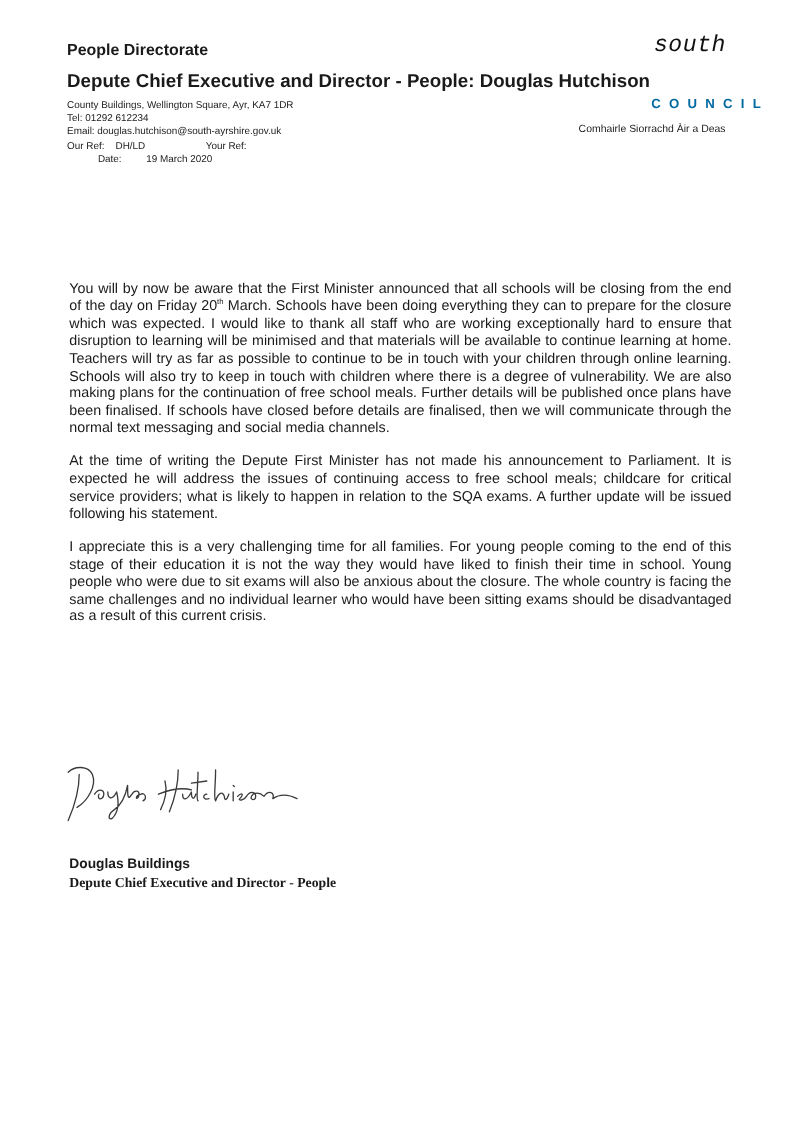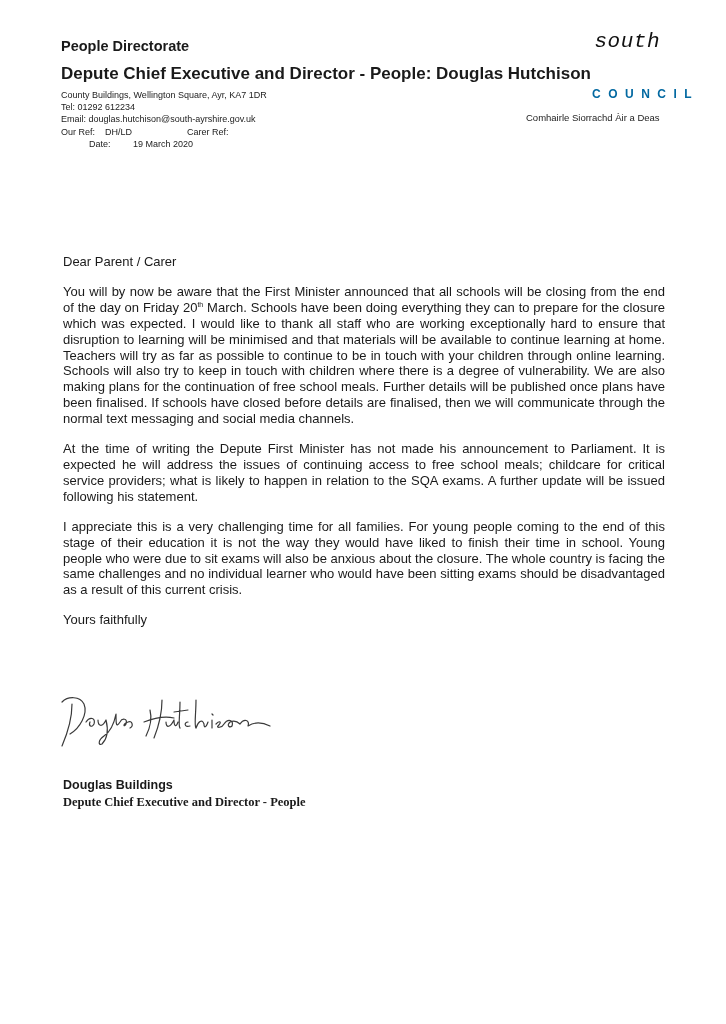--- a/index.html
+++ b/index.html
@@ -149,39 +149,37 @@
 <div class="page">
 
   <div class="dept-title">People Directorate</div>
   <div class="dept-subtitle">Depute Chief Executive and Director - People: Douglas Hutchison</div>
 
   <div class="contact-block">
     <div class="row">County Buildings, Wellington Square, Ayr, KA7 1DR</div>
     <div class="row">Tel: 01292 612234</div>
     <div class="row">Email: douglas.hutchison@south-ayrshire.gov.uk</div>
     <div class="row ref-row">
-      <span class="ref-label">Our Ref:</span><span class="ref-val">DH/LD</span><span>Carer Ref:</span><span></span>
+      <span class="ref-label">Our Ref:</span><span class="ref-val">DH/LD</span><span>Your Ref:</span><span></span>
     </div>
     <div class="row ref-row">
       <span class="date-label">Date:</span><span>19 March 2020</span>
     </div>
   </div>
 
   <div class="logo">
     <div class="logo-south">south</div>
     <div class="logo-council">COUNCIL</div>
     <div class="logo-gaelic">Comhairle Siorrachd Àir a Deas</div>
   </div>
 
   <div class="letter-body">
-    <p class="salutation">Dear Parent / Carer</p>
     <p class="para"><span>You will by now be aware that the First Minister announced that all schools will be closing from the end of the day on Friday 20</span><sup>th</sup><span> March.   Schools have been doing everything they can to prepare for the closure which was expected.  I would like to thank all staff who are working exceptionally hard to ensure that disruption to learning will be minimised and that materials will be available to continue learning at home.  Teachers will try as far as possible to continue to be in touch with your children through online learning.  Schools will also try to keep in touch with children where there is a degree of vulnerability.  We are also making plans for the continuation of free school meals.  Further details will be published once plans have been finalised.  If schools have closed before details are finalised, then we will communicate through the normal text messaging and social media channels.</span></p>
     <p class="para">At the time of writing the Depute First Minister has not made his announcement to Parliament.  It is expected he will address the issues of continuing access to free school meals; childcare for critical service providers; what is likely to happen in relation to the SQA exams.  A further update will be issued following his statement.</p>
     <p class="para">I appreciate this is a very challenging time for all families.  For young people coming to the end of this stage of their education it is not the way they would have liked to finish their time in school. Young people who were due to sit exams will also be anxious about the closure.  The whole country is facing the same challenges and no individual learner who would have been sitting exams should be disadvantaged as a result of this current crisis.</p>
-    <p class="closing">Yours faithfully</p>
   </div>
 
   <svg class="signature" viewBox="0 0 230 70">
     <g fill="none" stroke="#3a3a3a" stroke-width="1.2" stroke-linecap="round" stroke-linejoin="round">
 
       <path d="M4 14 C 10 8, 22 8, 26 16 C 30 26, 22 40, 12 46 M14 16 C 14 28, 10 44, 4 58"></path>
 
       <path d="M28 34 C 32 28, 38 30, 36 36 C 34 40, 30 38, 32 34 M40 32 C 40 38, 44 40, 48 32 M48 32 C 50 40, 50 50, 44 56 C 40 58, 40 52, 46 48 C 52 44, 56 36, 58 26 C 58 36, 58 40, 62 34 C 64 30, 70 30, 68 36 C 66 40, 64 36, 70 34 C 74 32, 76 38, 72 40"></path>
 
       <path d="M92 22 C 94 30, 92 40, 88 48 M104 12 C 104 26, 100 40, 96 50 M86 34 C 96 30, 108 28, 116 30"></path>

